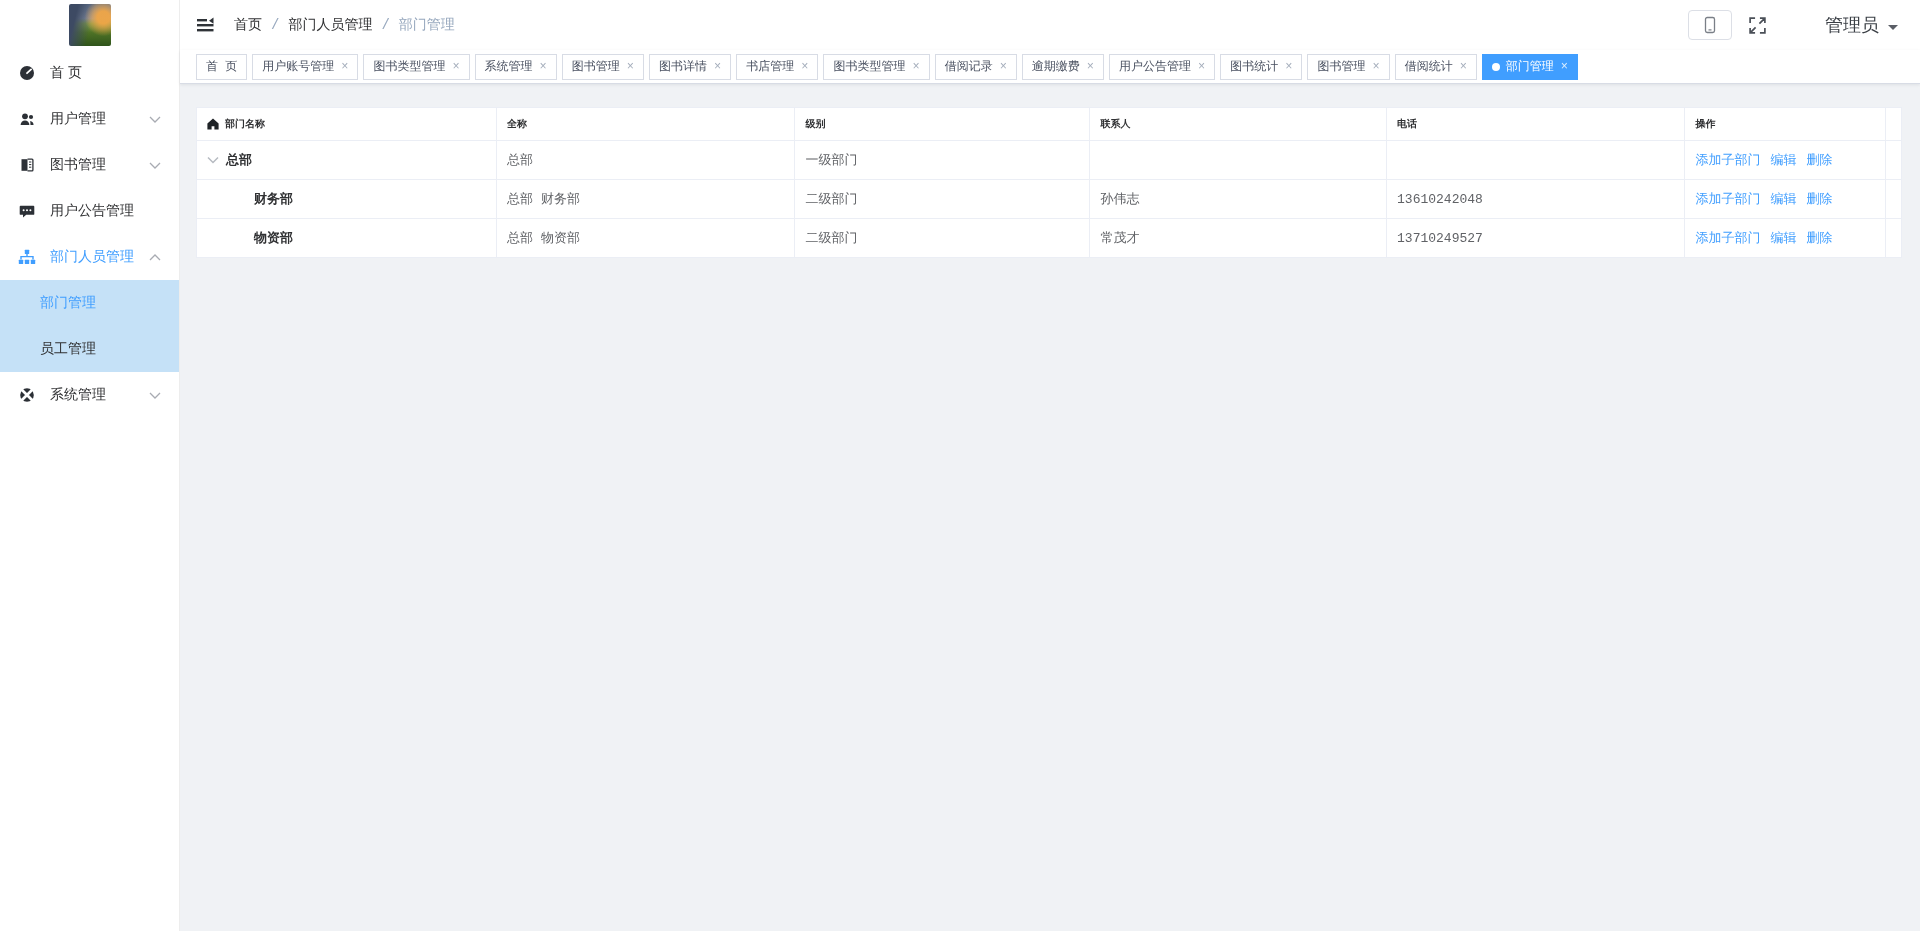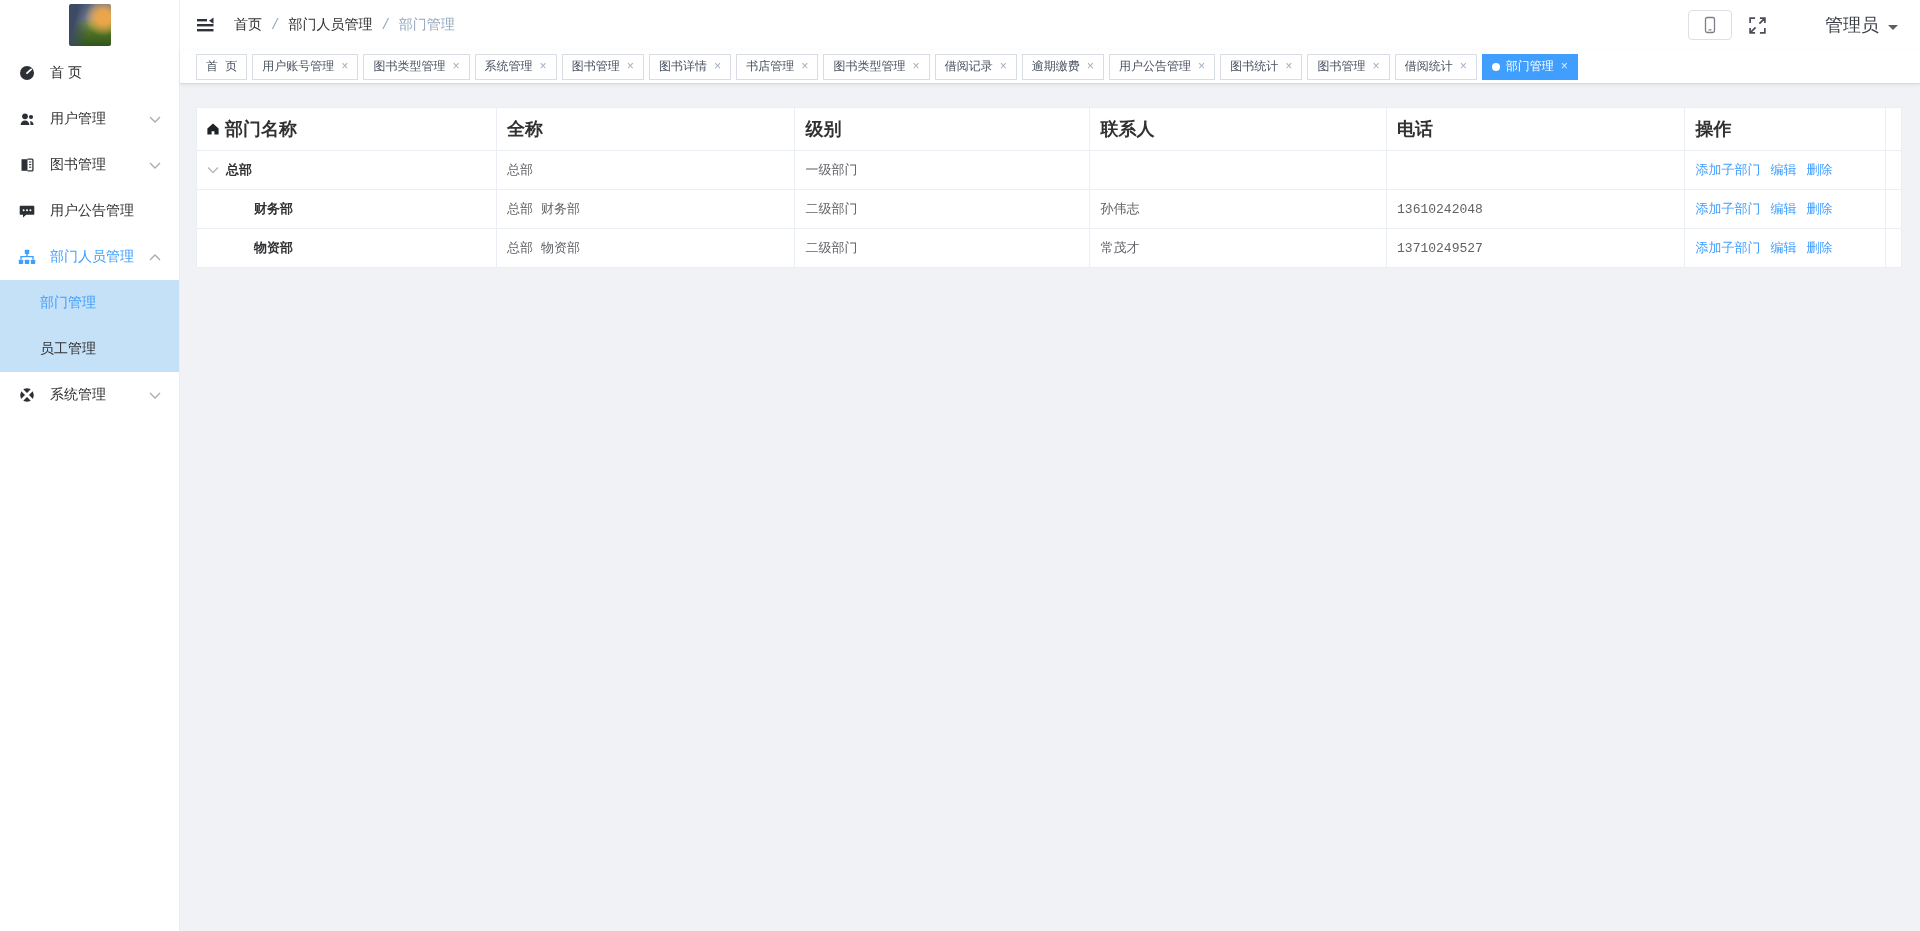--- a/index.html
+++ b/index.html
@@ -52,21 +52,21 @@
   .tab-dot { display:none; }
   .tab.active { background:#409eff; border-color:#409eff; color:#fff; }
   .tab.active .tab-dot { display:inline-block; width:8px; height:8px; border-radius:50%; background:#fff; margin-right:6px; }
   .tab-close { margin-left:7px; font-size:12px; color:#a4adbb; line-height:1; }
   .tab.active .tab-close { color:#dceeff; }
 
   .content { flex:1; background:#f0f2f5; padding:23px 18px 0 16px; overflow:hidden; }
 
   table.dept { width:100%; border-collapse:collapse; background:#fff; table-layout:fixed; }
   .dept th, .dept td { border:1px solid #ebeef5; text-align:left; vertical-align:middle; }
-  .dept th { font-size:18px; color:#303133; font-weight:bold; padding:9px 10px; }
+  .dept th { font-size:10px; color:#303133; font-weight:bold; padding:9px 10px; }
   .dept td { font-size:13px; color:#606266; padding:10px 10px; height:14px; }
   .th-inner { display:flex; align-items:center; }
   .th-home { display:flex; margin-right:6px; }
   .name-cell { font-weight:bold; color:#303133; display:flex; align-items:center; }
   .expand-toggle { display:flex; margin-right:7px; cursor:pointer; }
   td.child-name { padding-left:57px; font-weight:bold; color:#303133; }
   .op a { color:#409eff; text-decoration:none; margin-right:10px; cursor:pointer; font-size:13px; white-space:nowrap; }
   .op a:last-child { margin-right:8px; }
 </style>
 </head>

